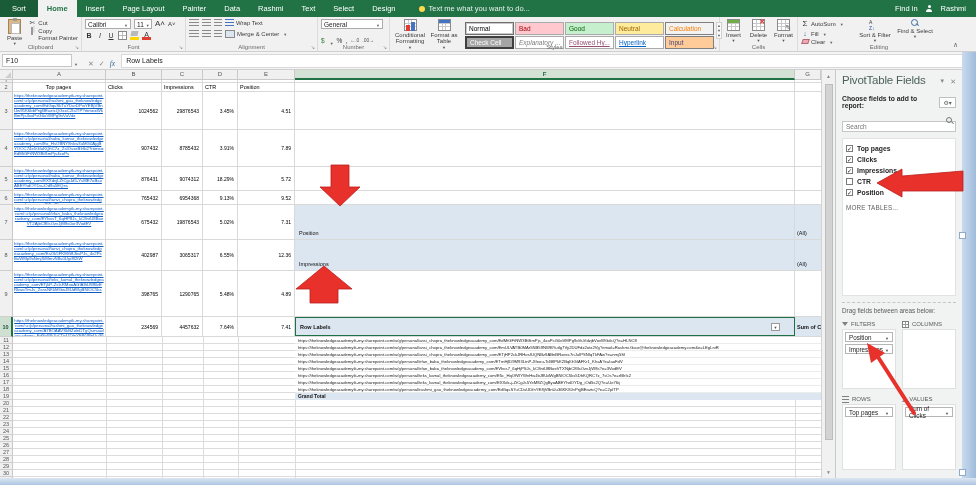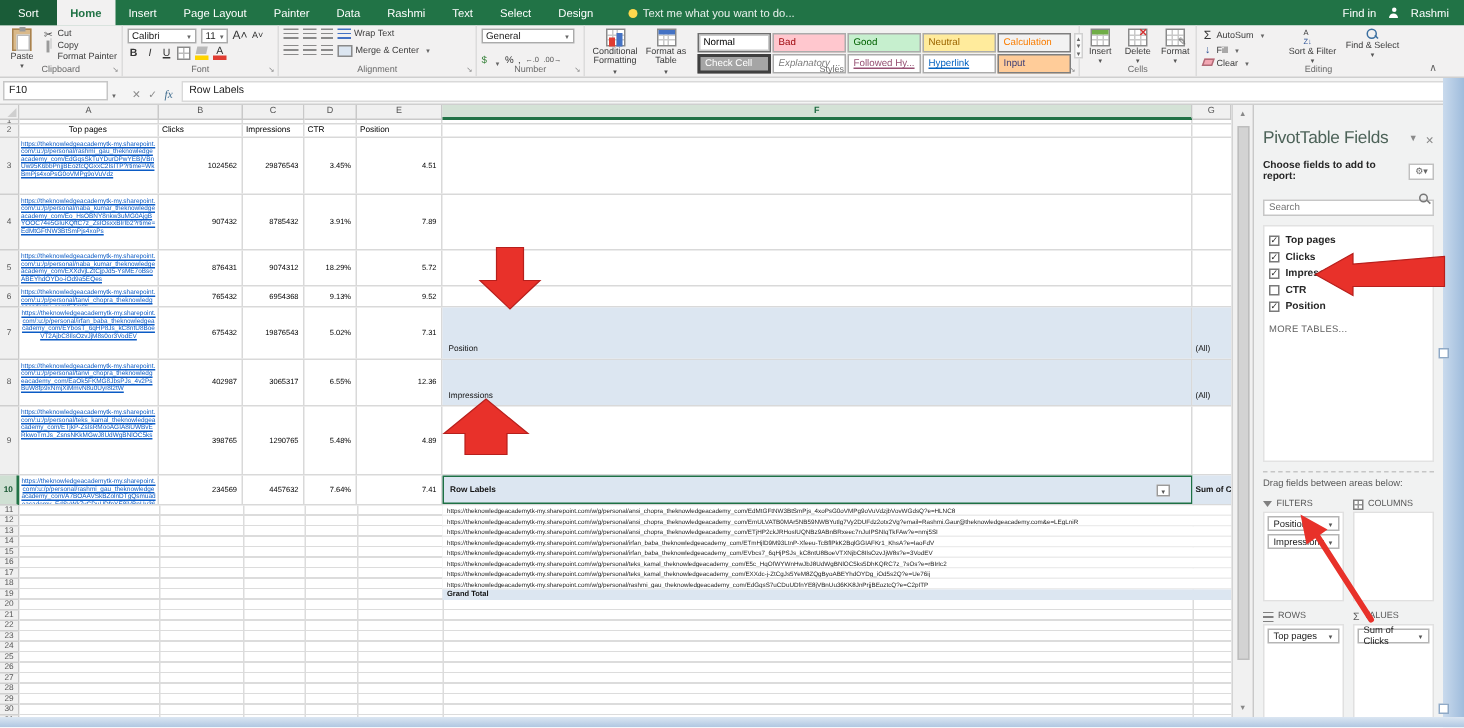--- a/index.html
+++ b/index.html
@@ -158,21 +158,21 @@
   .purl { height:7px; background:#fff; border-bottom:1px solid #ececec; font-size:4.2px; color:#222; white-space:nowrap; overflow:hidden; padding-left:3px; line-height:7px; }
   .pgt { height:7px; background:#dce6f1; font-size:5px; font-weight:bold; color:#111; line-height:7px; padding-left:3px; }
 
   .vscroll { position:absolute; left:821px; top:0; width:14px; height:408px; background:#f1f1f1; border-left:1px solid #d4d4d4; }
   .vs-up,.vs-dn { position:absolute; left:0; width:13px; height:12px; text-align:center; color:#888; font-size:5px; line-height:12px; background:#f1f1f1; }
   .vs-up{top:0;} .vs-dn{bottom:0;}
   .vs-thumb { position:absolute; left:3px; top:14px; width:8px; height:356px; background:#d3d3d3; border:1px solid #bdbdbd; }
 
   
   .pane { position:absolute; left:835px; top:70px; width:127px; height:408px; background:#f1f2f2; border-left:1px solid #c9c9c9; padding:0 6px; }
-  .pane-title { display:flex; align-items:flex-end; margin-top:16px; }
+  .pane-title { display:flex; align-items:flex-end; margin-top:4px; }
   .pane-title .pt { font-size:11.5px; color:#4d6359; letter-spacing:-0.2px; }
   .pane-title .ptools { margin-left:auto; color:#8a8a8a; font-size:6px; display:flex; gap:5px; }
   .choose { display:flex; align-items:center; margin-top:9px; }
   .choose .ct { font-size:6.8px; font-weight:bold; color:#262626; }
   .gearbtn { margin-left:auto; width:17px; height:11px; background:#fff; border:1px solid #c0c0c0; font-size:6px; color:#666; text-align:center; line-height:10px; }
   .searchbox { position:relative; margin-top:6px; }
   .searchbox input { width:100%; height:11px; border:1px solid #c6c6c6; background:#fff; font-size:6.5px; padding:0 12px 0 3px; color:#555; }
   .searchbox .mag2 { position:absolute; right:3px; top:2px; width:7px; height:7px; }
   .mag2::before { content:""; position:absolute; left:0; top:0; width:4px; height:4px; border:1.2px solid #777; border-radius:50%; }
   .mag2::after { content:""; position:absolute; left:4.5px; top:4.5px; width:2.5px; height:1.2px; background:#777; transform:rotate(45deg); }

